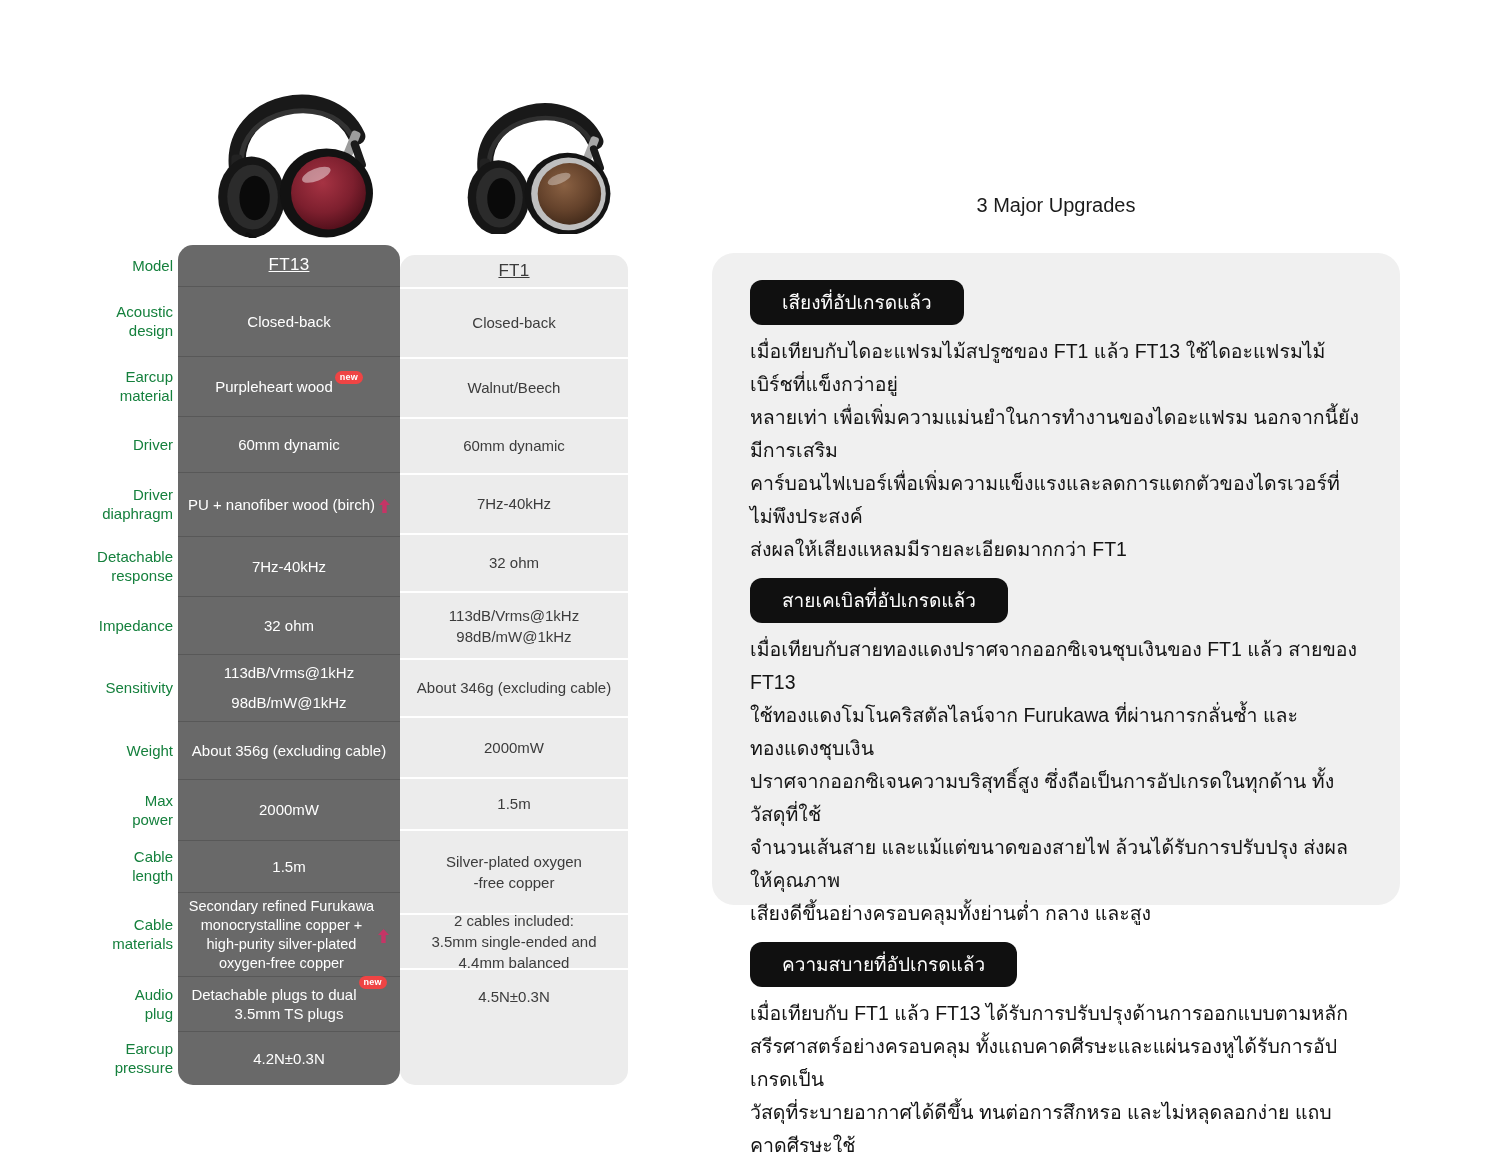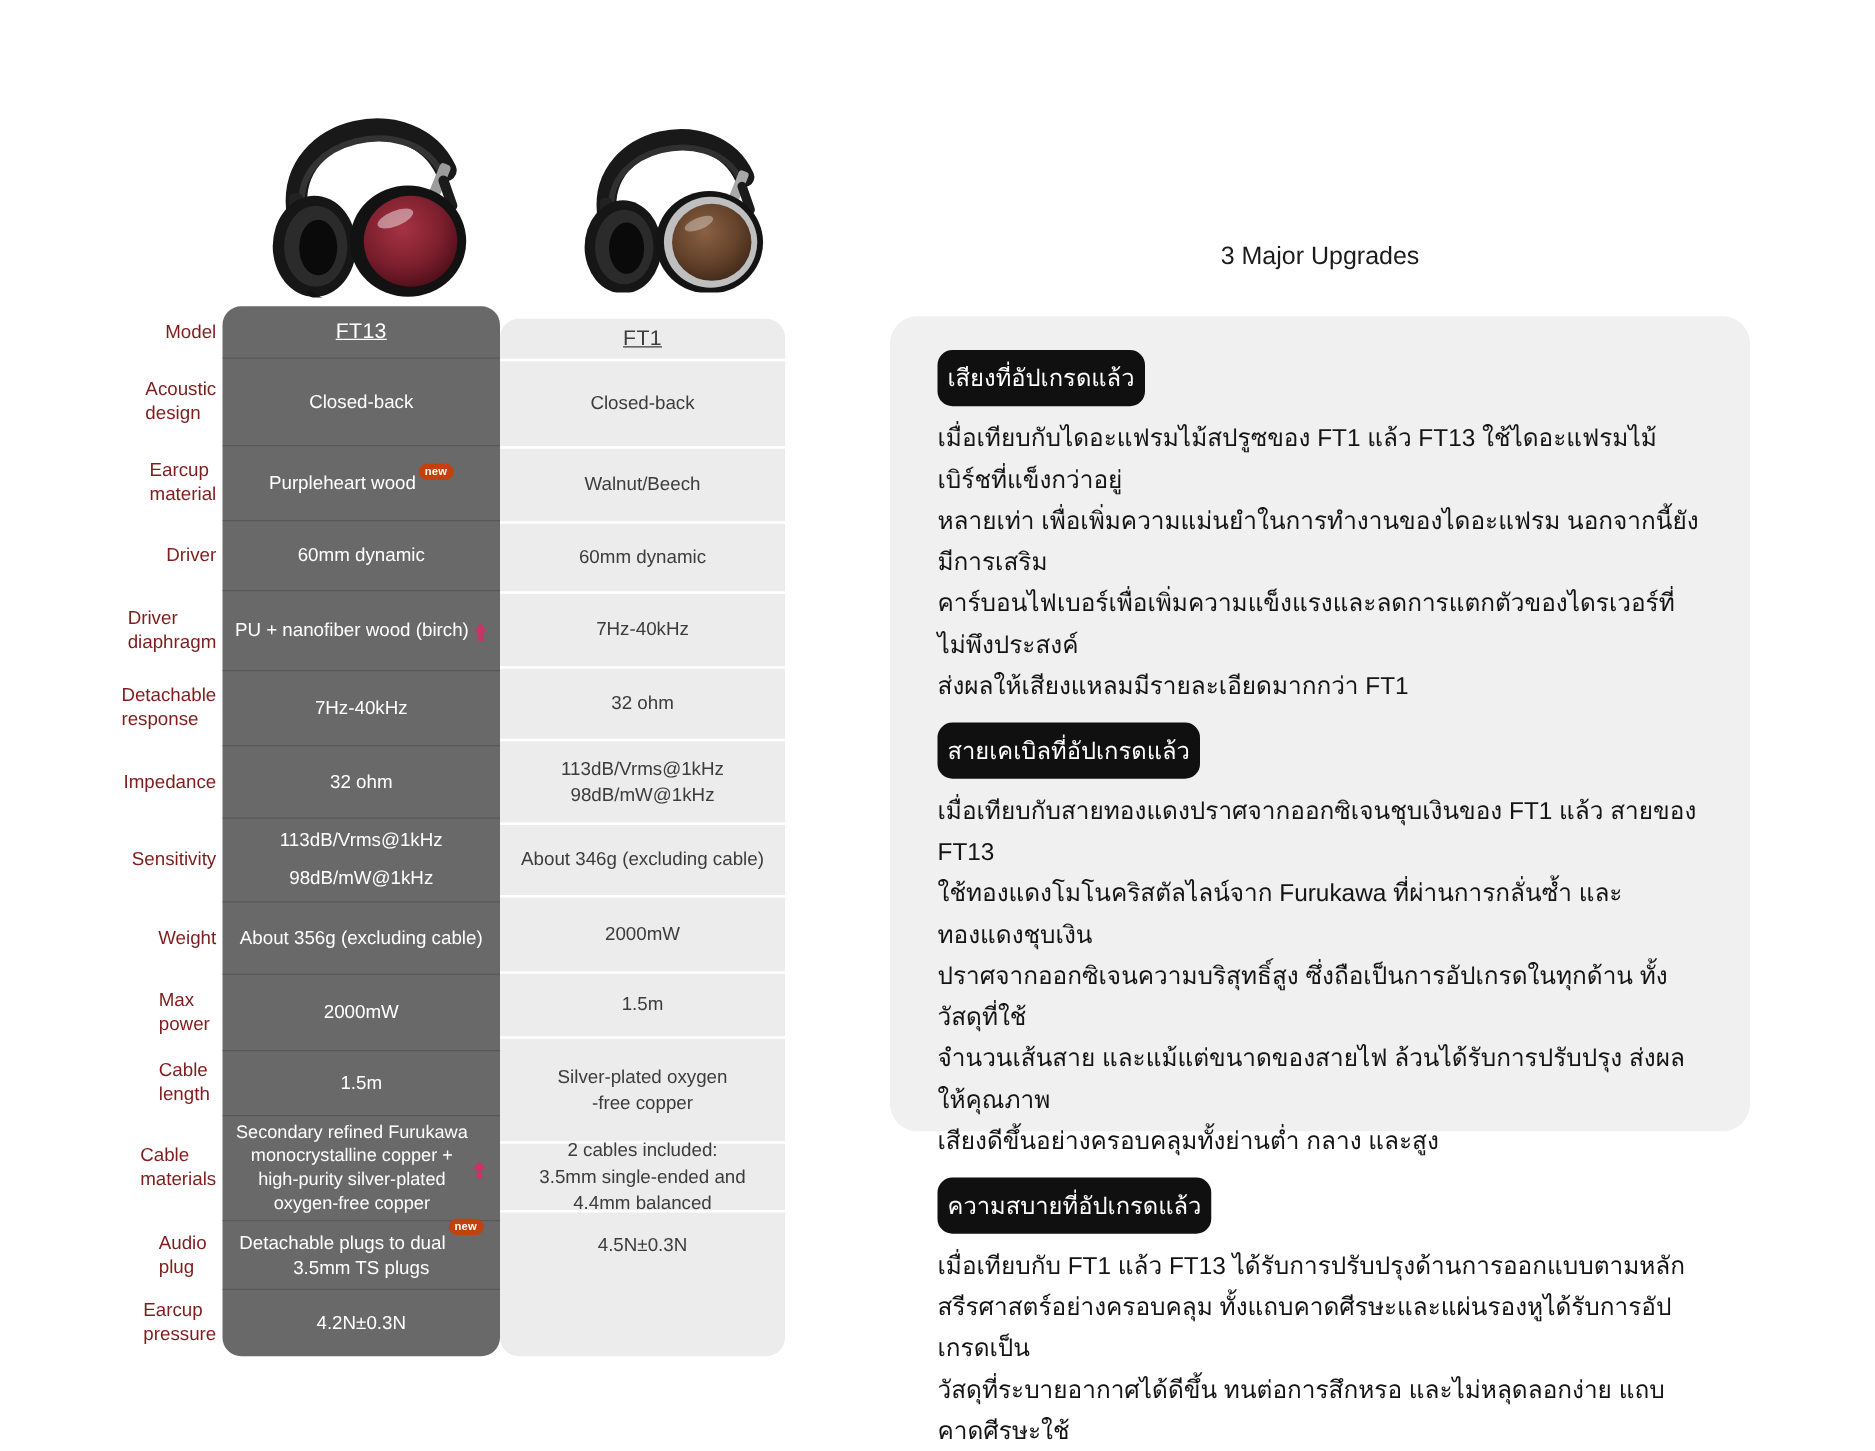--- a/index.html
+++ b/index.html
@@ -13,22 +13,22 @@
   
   .hp { position:absolute; }
   .hp-ft13 { left:203px; top:68px; width:172px; height:170px; }
   .hp-ft1  { left:452px; top:80px; width:162px; height:154px; }
 
   
   .spec { position:absolute; left:86px; top:245px; display:flex; }
   .labels-col { width:92px; }
   .lcell {
     display:flex; align-items:center; justify-content:flex-end;
-    text-align:left; padding-right:5px;
-    font-size:15px; line-height:1.25; color:#7f1d1d;margin-left:41px;
+    text-align:right; padding-right:5px;
+    font-size:15px; line-height:1.25; color:#15803d;margin-left:41px;
   }
   .col-ft13 {
     width:222px; background:#696969; border-radius:15px; overflow:hidden;
   }
   .col-ft1 {
     width:228px; background:#ececec; border-radius:15px; overflow:hidden;
     margin-top:10px;
   }
   .cell {
     display:flex; align-items:center; justify-content:center;
@@ -46,39 +46,39 @@
   .cell.snug  { padding:0 4px; }
 
   
   .h0{height:42px}.h1{height:70px}.h2{height:60px}.h3{height:56px}
   .h4{height:64px}.h5{height:60px}.h6{height:58px}.h7{height:67px}
   .h8{height:58px}.h9{height:61px}.h10{height:52px}.h11{height:84px}
   .h12{height:55px}.h13{height:53px}
   .col-ft1 .h0 { height:34px; }
 
   .new-badge {
-    display:inline-block; background:#c2410c; color:#fff;
+    display:inline-block; background:#ef4444; color:#fff;
     font-size:9px; font-weight:bold; line-height:1;
     padding:2px 5px 2px; border-radius:7px;
     position:relative; top:-9px; margin-left:2px; letter-spacing:.2px;
   }
   .up-arrow { margin-left:4px; flex:0 0 auto; position:relative; top:1px; }
 
   
   .up-title {
     position:absolute; left:712px; top:194px; width:688px;
     text-align:center; font-size:20px; color:#1b1b1b; font-weight:400;
   }
   .panel {
     position:absolute; left:712px; top:253px; width:688px; height:652px;
     background:#f0f0f0; border-radius:22px; padding:27px 38px 20px;
   }
   .sec-badge {
     display:inline-block; background:#101010; color:#ffffff;
-    font-size:19px; padding:7px 8px 8px; border-radius:12px;
+    font-size:19px; padding:7px 32px 8px; border-radius:12px;
   }
   .sec-text {
     white-space:pre-line; font-size:19.5px; line-height:33px;
     color:#141414; margin:10px 0 12px;
   }
 </style>
 </head>
 <body>
 
 <svg class="hp hp-ft13" viewBox="0 0 170 165" aria-hidden="true">

